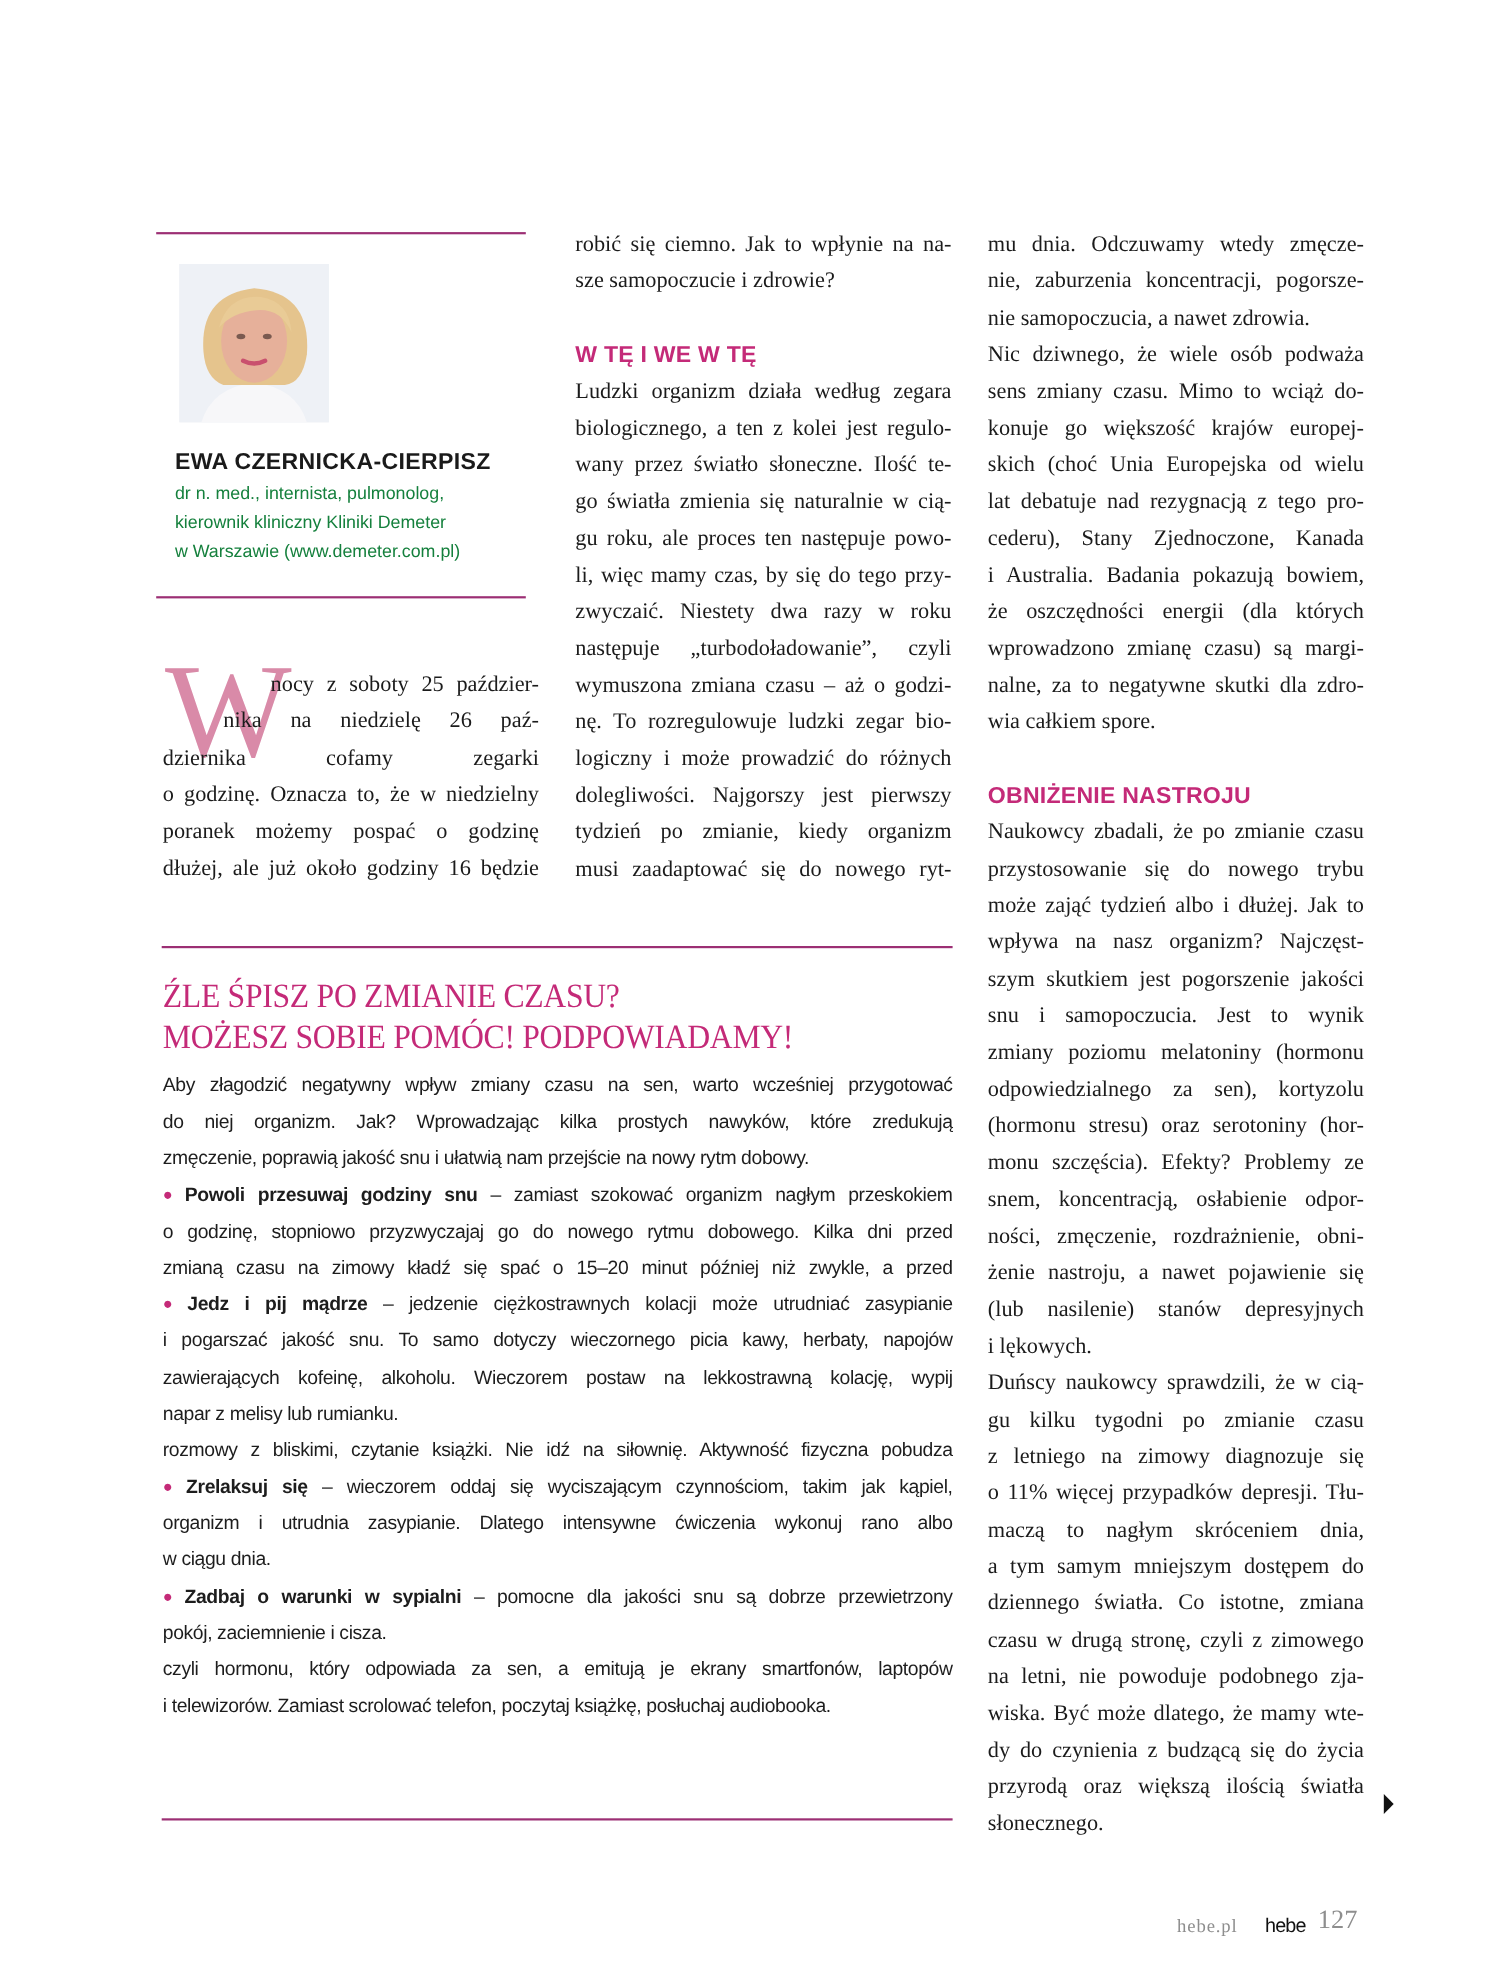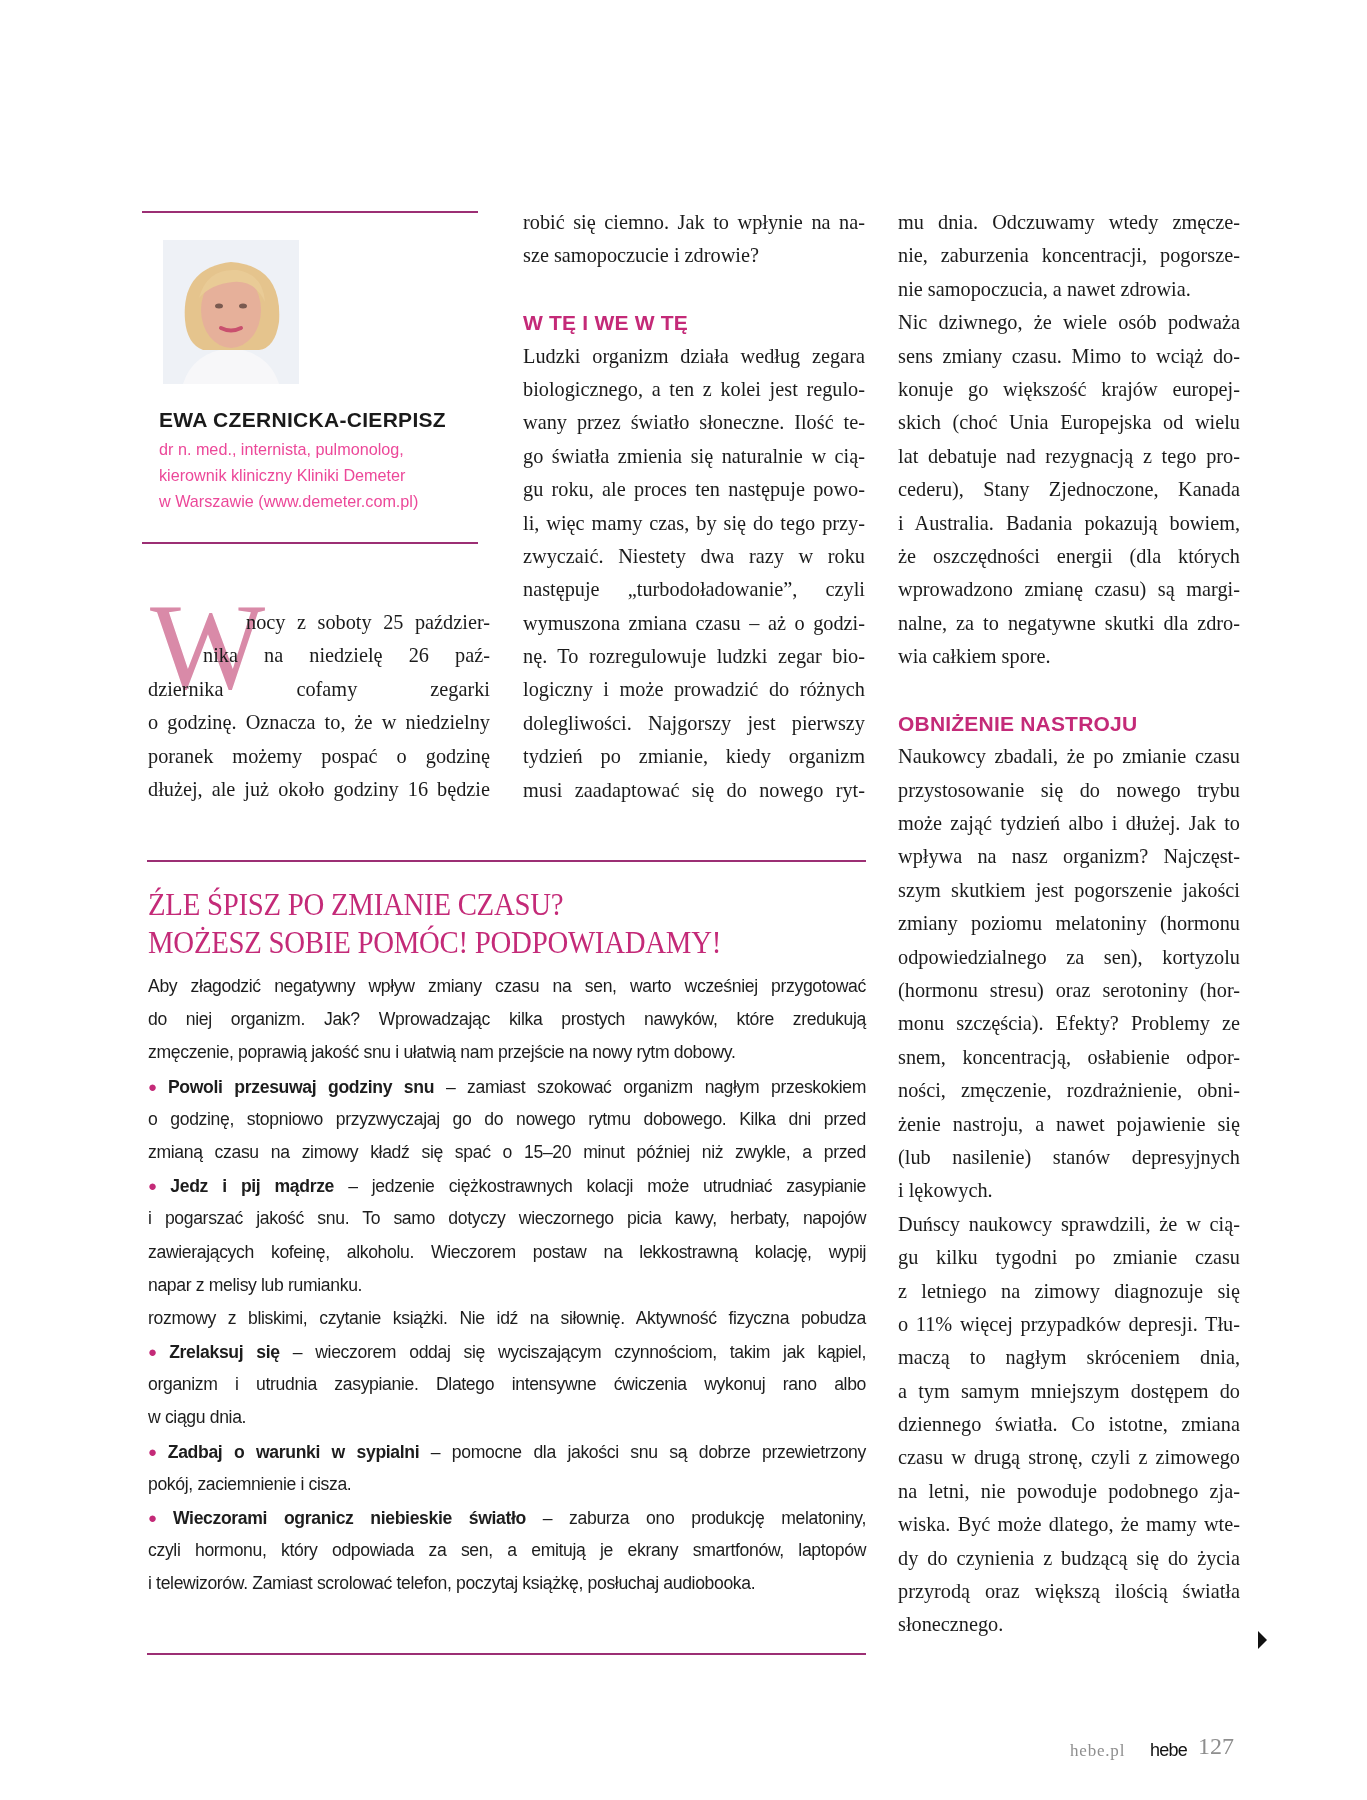--- a/index.html
+++ b/index.html
@@ -2,21 +2,21 @@
 <html><head>
 <meta charset="utf-8">
 <style>
   html, body { margin: 0; padding: 0; background: #ffffff; }
   body { width: 1367px; height: 1800px; position: relative; overflow: hidden; color: #1b1b1b; }
   .rule { position: absolute; height: 2px; background: #9c2f74; }
 
   
   .photo { position: absolute; left: 163px; top: 240px; width: 136px; height: 144px; background: #eef1f5; overflow: hidden; }
   .author-name { position: absolute; left: 159px; top: 408px; font-family: "Liberation Sans", sans-serif; font-weight: bold; font-size: 21px; letter-spacing: 0.3px; color: #1a1a1a; }
-  .author-desc { position: absolute; left: 159px; top: 436px; width: 320px; font-family: "Liberation Sans", sans-serif; font-size: 16.2px; line-height: 26px; color: #ec4899; }
+  .author-desc { position: absolute; left: 159px; top: 436px; width: 320px; font-family: "Liberation Sans", sans-serif; font-size: 16.2px; line-height: 26px; color: #15803d; }
 
   
   .col { position: absolute; font-family: "Liberation Serif", serif; font-size: 20.3px; line-height: 33.4px; color: #1b1b1b; }
   .col .ln { display: block; white-space: nowrap; text-align: justify; text-align-last: justify; height: 33.4px; }
   .col .ln.last { text-align-last: left; }
   .col .head { display: block; font-family: "Liberation Sans", sans-serif; font-weight: bold; font-size: 21px; color: #c42a78; letter-spacing: 0.2px; height: 33.4px; }
   .col .gap { display: block; height: 33.4px; }
 
   .dropcap { position: absolute; left: 150px; top: 597px; font-family: "Liberation Serif", serif; font-size: 122px; line-height: 100px; color: #d98aa8; }
 
@@ -104,20 +104,21 @@
   <span class="ln">wprowadzono zmianę czasu) są margi-</span>
   <span class="ln">nalne, za to negatywne skutki dla zdro-</span>
   <span class="ln last">wia całkiem spore.</span>
   <span class="gap"></span>
   <span class="head">OBNIŻENIE NASTROJU</span>
   <span class="ln">Naukowcy zbadali, że po zmianie czasu</span>
   <span class="ln">przystosowanie się do nowego trybu</span>
   <span class="ln">może zająć tydzień albo i dłużej. Jak to</span>
   <span class="ln">wpływa na nasz organizm? Najczęst-</span>
   <span class="ln">szym skutkiem jest pogorszenie jakości</span>
+  <span class="ln">snu i samopoczucia. Jest to wynik</span>
   <span class="ln">zmiany poziomu melatoniny (hormonu</span>
   <span class="ln">odpowiedzialnego za sen), kortyzolu</span>
   <span class="ln">(hormonu stresu) oraz serotoniny (hor-</span>
   <span class="ln">monu szczęścia). Efekty? Problemy ze</span>
   <span class="ln">snem, koncentracją, osłabienie odpor-</span>
   <span class="ln">ności, zmęczenie, rozdrażnienie, obni-</span>
   <span class="ln">żenie nastroju, a nawet pojawienie się</span>
   <span class="ln">(lub nasilenie) stanów depresyjnych</span>
   <span class="ln last">i lękowych.</span>
   <span class="ln">Duńscy naukowcy sprawdzili, że w cią-</span>
@@ -155,21 +156,20 @@
   <span class="ln last">napar z melisy lub rumianku.</span>
 
   <span class="ln">rozmowy z bliskimi, czytanie książki. Nie idź na siłownię. Aktywność fizyczna pobudza</span>
   <span class="ln"><span class="bullet">●</span><span class="b">Zrelaksuj się</span><span> – wieczorem oddaj się wyciszającym czynnościom, takim jak kąpiel,</span></span>
   <span class="ln">organizm i utrudnia zasypianie. Dlatego intensywne ćwiczenia wykonuj rano albo</span>
   <span class="ln last">w ciągu dnia.</span>
 
   <span class="ln"><span class="bullet">●</span><span class="b">Zadbaj o warunki w sypialni</span><span> – pomocne dla jakości snu są dobrze przewietrzony</span></span>
   <span class="ln last">pokój, zaciemnienie i cisza.</span>
 
-  <span class="ln"><span class="bullet">●</span><span class="b">Wieczorami ogranicz niebieskie światło</span><span> – zaburza ono produkcję melatoniny,</span></span>
   <span class="ln">czyli hormonu, który odpowiada za sen, a emitują je ekrany smartfonów, laptopów</span>
   <span class="ln last">i telewizorów. Zamiast scrolować telefon, poczytaj książkę, posłuchaj audiobooka.</span>
 </div>
 <div class="rule" style="left:147px; top:1653px; width:719px;"></div>
 
 <div class="arrow"></div>
 
 <div class="footer-site">hebe.pl</div>
 <div class="footer-brand">hebe</div>
 <div class="footer-page">127</div>

